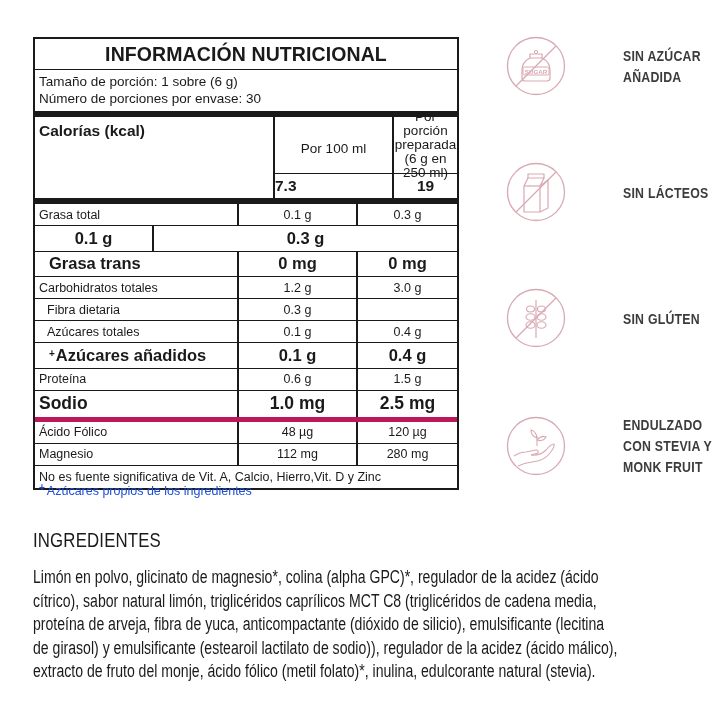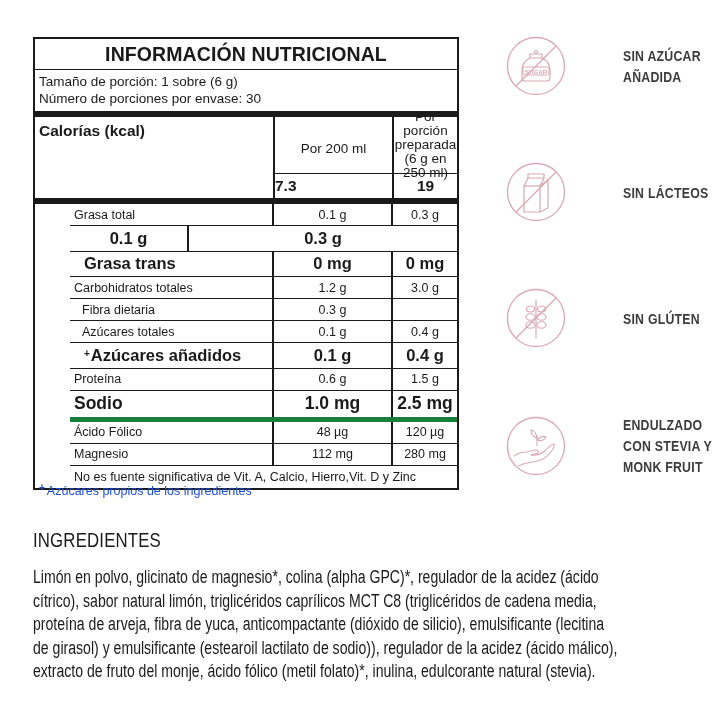--- a/index.html
+++ b/index.html
@@ -1,41 +1,41 @@
 <!DOCTYPE html>
 <html><head>
   <meta charset="utf-8">
   <style>
     html, body { margin: 0; padding: 0; background: #ffffff; }
     body { width: 720px; height: 720px; position: relative; overflow: hidden; font-family: "Liberation Sans", sans-serif; color: #1a1a1a; }
 
     .nut-table { position: absolute; left: 33px; top: 37px; width: 426px; border: 2px solid #1a1a1a; box-sizing: border-box; }
     .nt-title { height: 30px; line-height: 30px; text-align: center; font-weight: bold; font-size: 19.5px; border-bottom: 1.5px solid #1a1a1a; letter-spacing: 0.1px; }
     .nt-serving { padding: 3px 4px 4px 4px; font-size: 13.5px; line-height: 17px; border-bottom: 6px solid #1a1a1a; }
-    .row { display: flex; border-bottom: 1.5px solid #1a1a1a; margin-left: 35px; }
+    .row { display: flex; border-bottom: 1.5px solid #1a1a1a; }
     .row:last-child { border-bottom: none; }
     .c1 { width: 204px; box-sizing: border-box; padding-left: 4px; border-right: 2px solid #1a1a1a; display: flex; align-items: center; }
     .c2 { width: 119px; box-sizing: border-box; text-align: center; border-right: 2px solid #1a1a1a; display: flex; align-items: center; justify-content: center; }
     .c3 { flex: 1; text-align: center; display: flex; align-items: center; justify-content: center; }
 
     .cal-block { display: flex; border-bottom: 6px solid #1a1a1a; }
     .cal-label { width: 240px; box-sizing: border-box; border-right: 2px solid #1a1a1a; padding: 5px 4px; font-weight: bold; font-size: 15.5px; }
     .cal-cols { flex: 1; display: flex; flex-direction: column; }
     .cal-head { display: flex; height: 56px; border-bottom: 1.5px solid #1a1a1a; }
     .cal-head .h2 { width: 119px; box-sizing: border-box; border-right: 2px solid #1a1a1a; display:flex; align-items:center; justify-content:center; font-size: 13.5px; padding-top: 6px; }
     .cal-head .h3 { flex: 1; display:flex; align-items:center; justify-content:center; text-align:center; font-size: 13.5px; line-height: 14px; }
     .cal-vals { display: flex; height: 24px; }
     .cal-vals .v2 { width: 119px; box-sizing: border-box; border-right: 2px solid #1a1a1a; text-align:left; font-weight:bold; font-size: 15.5px; line-height: 24px; }
     .cal-vals .v3 { flex: 1; text-align:center; font-weight:bold; font-size: 15.5px; line-height: 24px; }
 
     .r-small { height: 21px; font-size: 12.5px; }
     .r-big { height: 24.5px; font-size: 16.5px; font-weight: bold; }
     .indent1 { padding-left: 14px; }
     .indent2 { padding-left: 12px; }
-    .sep-thick { border-bottom: 5px solid #15803d; }
+    .sep-thick { border-bottom: 5px solid #be185d; }
     .sup-plus { font-size: 10px; vertical-align: top; position: relative; top: -2px; margin-right: 1px; }
 
     .note-row { height: 22px; font-size: 12.5px; display: flex; align-items: center; padding-left: 4px; }
 
     .footnote { position: absolute; left: 39px; top: 484px; font-size: 12.5px; color: #1d4ed8; }
     .footnote .fplus { font-size: 10px; font-weight: bold; position: relative; top: -4px; margin-right: 2px; }
 
     .claims { position: absolute; left: 506px; top: 0; width: 210px; }
     .claim { position: absolute; left: 0; display: flex; align-items: center; gap: 44px; }
     .claim svg { width: 60px; height: 60px; flex: none; }
@@ -51,21 +51,21 @@
   <div class="nt-title">INFORMACIÓN NUTRICIONAL</div>
   <div class="nt-serving">
     <div>Tamaño de porción: 1 sobre (6 g)</div>
     <div>Número de porciones por envase: 30</div>
   </div>
 
   <div class="cal-block">
     <div class="cal-label">Calorías (kcal)</div>
     <div class="cal-cols">
       <div class="cal-head">
-        <div class="h2">Por 200 ml</div>
+        <div class="h2">Por 100 ml</div>
         <div class="h3">
           <div>
             <div>Por porción</div>
             <div>preparada</div>
             <div>(6 g en 250 ml)</div>
           </div>
         </div>
       </div>
       <div class="cal-vals">
         <div class="v2">7.3</div>

